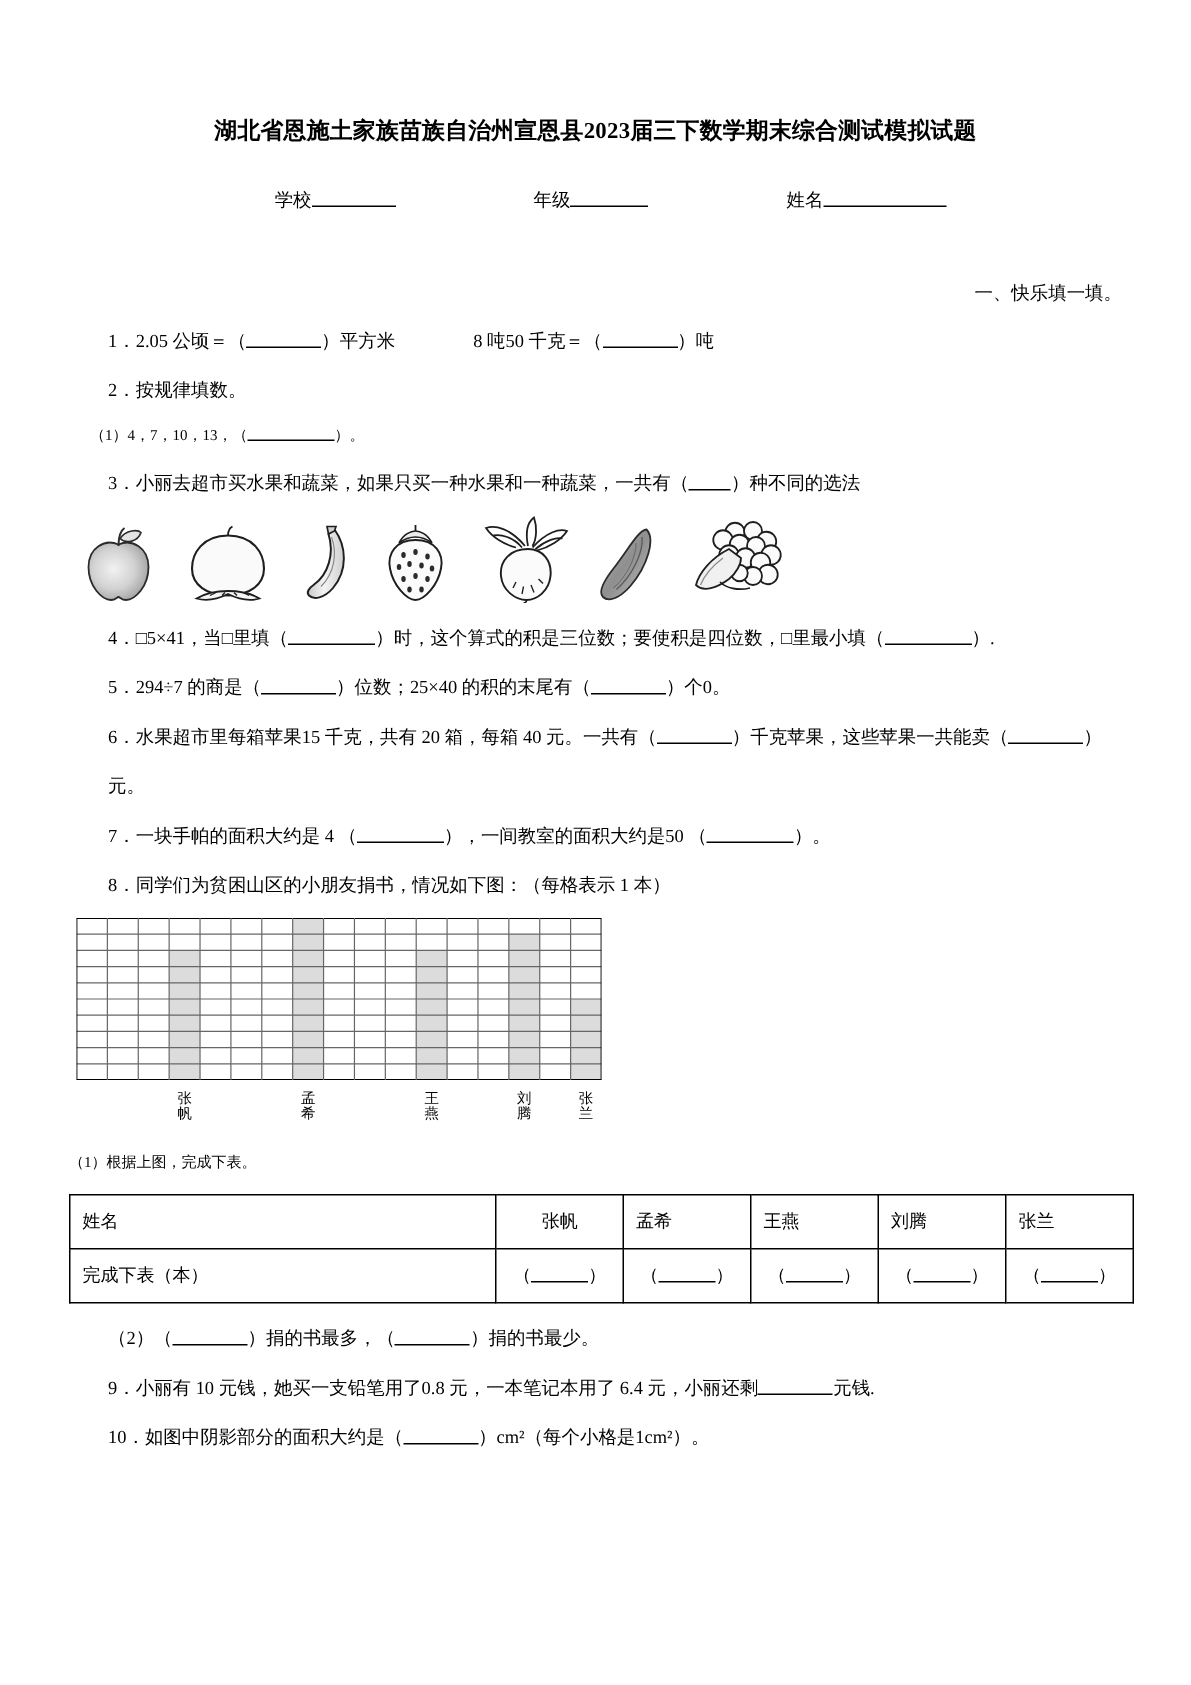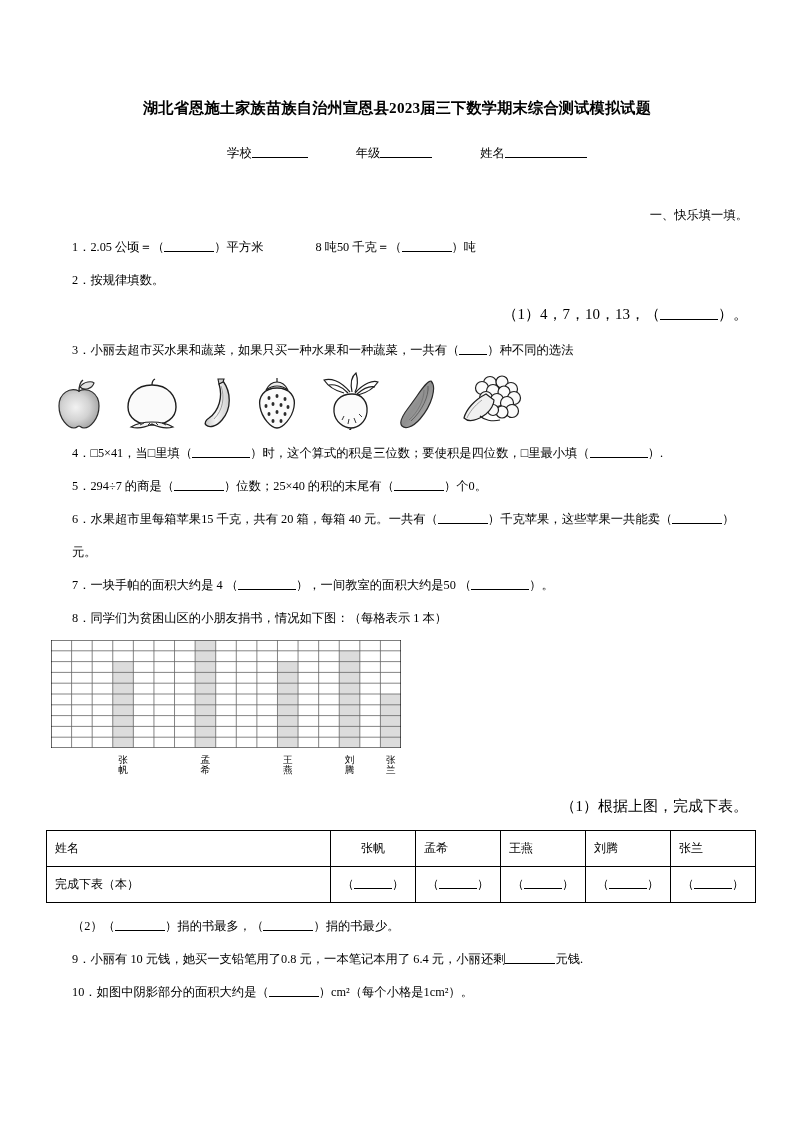--- a/index.html
+++ b/index.html
@@ -20,26 +20,25 @@
     position: relative;
   }
   .doc-title {
     text-align: center;
     font-size: 15.2px;
     font-weight: bold;
     letter-spacing: 0.2px;
     padding-top: 78px;
     line-height: 1.3;
     white-space: nowrap;
-    margin-top: 20px;
   }
   .header-fields {
     display: flex;
     justify-content: center;
-    gap: 48px;
+    gap: 92px;
     margin-top: 27px;
     font-size: 12.3px;
     padding-left: 20px;
   }
   .field { white-space: nowrap; }
   .ul-s { display: inline-block; border-bottom: 1px solid #000; width: 56px; height: 12px; vertical-align: -1px; }
   .ul-m { display: inline-block; border-bottom: 1px solid #000; width: 52px; height: 12px; vertical-align: -1px; }
   .ul-l { display: inline-block; border-bottom: 1px solid #000; width: 82px; height: 12px; vertical-align: -1px; }
 
   .section-head {
@@ -50,26 +49,25 @@
     text-align: right;
   }
   .q {
     font-size: 12.3px;
     line-height: 1.55;
     margin-top: 14px;
     white-space: nowrap;
     margin-left: 26px;
   }
   .sub {
-    font-size: 15px;
+    font-size: 10px;
     line-height: 1.55;
     margin-top: 13px;
     padding-left: 14px;
     white-space: nowrap;
-    text-align: right;
   }
   .blank-xs { display: inline-block; border-bottom: 1px solid #000; width: 28px; height: 11px; vertical-align: -1px; }
   .blank-s  { display: inline-block; border-bottom: 1px solid #000; width: 40px; height: 11px; vertical-align: -1px; }
   .blank-m  { display: inline-block; border-bottom: 1px solid #000; width: 50px; height: 11px; vertical-align: -1px; }
   .blank-l  { display: inline-block; border-bottom: 1px solid #000; width: 58px; height: 11px; vertical-align: -1px; }
   .gap-lg { display: inline-block; width: 52px; }
   .gap-md { display: inline-block; width: 34px; }
 
   
   .fruit-row {

